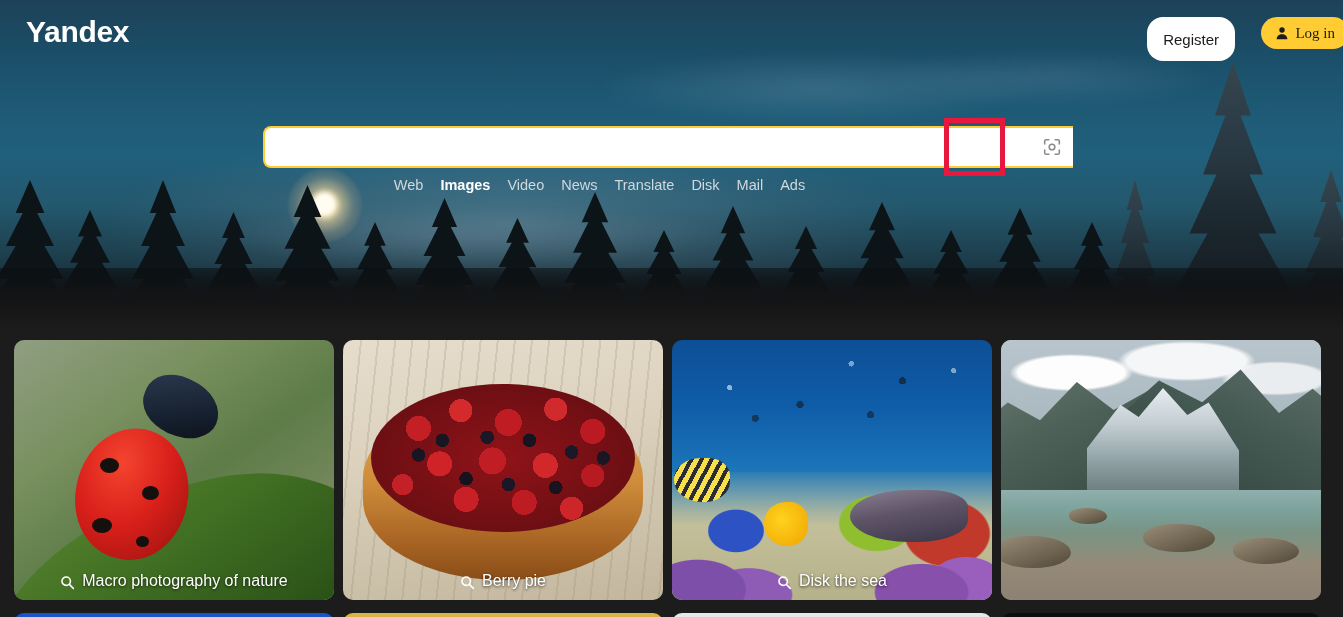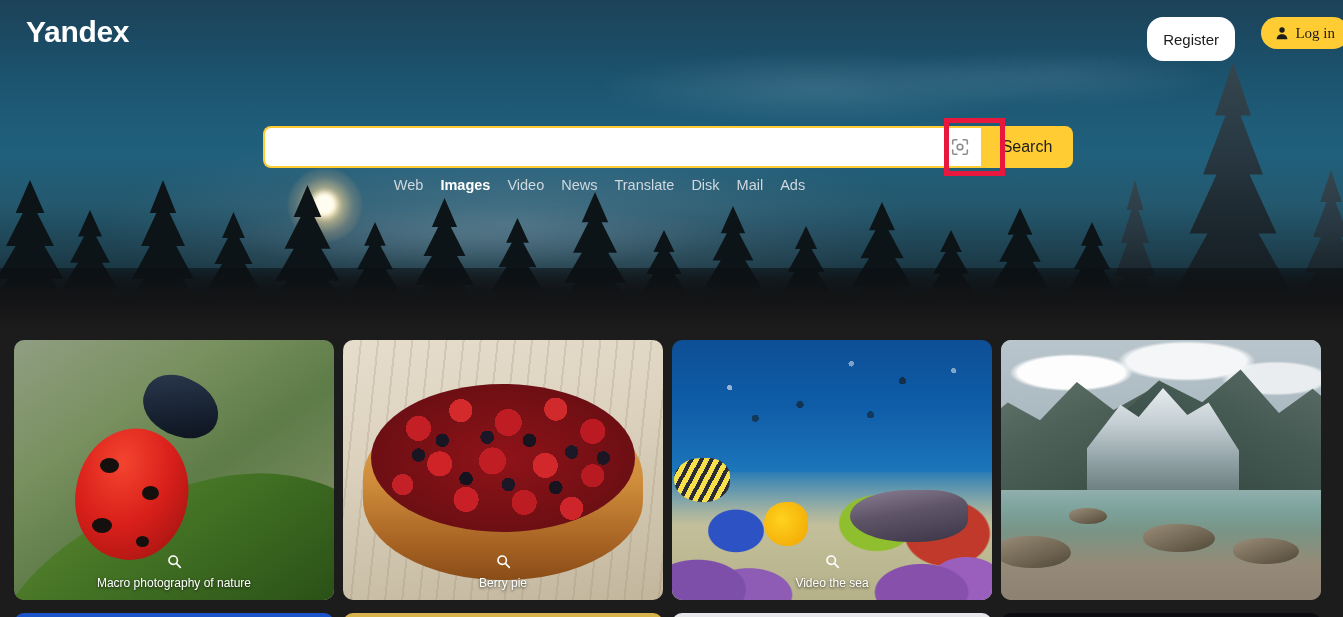--- a/index.html
+++ b/index.html
@@ -165,24 +165,23 @@
     position: relative;
     width: 320px; height: 260px;
     border-radius: 10px;
     overflow: hidden;
     cursor: pointer;
     flex: 0 0 auto;
   }
   .card-art { position: absolute; inset: 0; }
   .card-caption {
     position: absolute; left: 0; right: 0; bottom: 10px;
-    display: flex; align-items: center; justify-content: center; gap: 7px;
-    color: #ffffff; font-size: 12px;
+    display: flex; align-items: flex-end; justify-content: center; gap: 7px;
+    color: #ffffff; font-size: 16px;
     text-shadow: 0 1px 3px rgba(0,0,0,.75);
-    flex-direction: column;
   }
   .cap-glyph { display: block; width: 15px; height: 15px; flex: 0 0 auto; }
 
   
   .art-ladybug {
     background:
       radial-gradient(ellipse 150px 110px at 78% 88%, rgba(196,202,150,.75), rgba(0,0,0,0) 70%),
       linear-gradient(145deg, #8f9e82 0%, #79905f 30%, #5d7c48 55%, #76885c 78%, #a8ad84 100%);
   }
   .leaf {
@@ -400,21 +399,20 @@
       <button class="camera-btn">
         <svg class="camera-glyph" viewBox="0 0 24 24" fill="none" stroke="#8c8c8c" stroke-width="1.7" stroke-linecap="round">
           <circle cx="12" cy="12" r="3.1"></circle>
           <path d="M4 8.6V5.6A1.6 1.6 0 0 1 5.6 4h3"></path>
           <path d="M20 8.6V5.6A1.6 1.6 0 0 0 18.4 4h-3"></path>
           <path d="M4 15.4v3A1.6 1.6 0 0 0 5.6 20h3"></path>
           <path d="M20 15.4v3a1.6 1.6 0 0 1-1.6 1.6h-3"></path>
         </svg>
       </button>
     </div>
-    <button class="btn-search">Search</button>
   </div>
   <div class="annot-box"></div>
 
   <nav class="nav">
     <a>Web</a>
     <a class="active">Images</a>
     <a>Video</a>
     <a>News</a>
     <a>Translate</a>
     <a>Disk</a>
@@ -465,21 +463,21 @@
       <div class="reef-floor"></div>
       <div class="fish-angel"></div>
       <div class="fish-yellow"></div>
       <div class="fish-big"></div>
     </div>
     <div class="card-caption">
       <svg class="cap-glyph" viewBox="0 0 16 16" fill="none" stroke="#fff" stroke-width="1.7">
         <circle cx="6.6" cy="6.6" r="4.5"></circle>
           <path d="M10 10l4.2 4.2" stroke-linecap="round"></path>
       </svg>
-      <span>Video the sea</span>
+      <span>Disk the sea</span>
     </div>
   </div>
 
   <div class="card">
     <div class="card-art art-altai">
       <div class="sky-clouds"></div>
       <div class="mtn-left"></div>
       <div class="mtn-right"></div>
       <div class="mtn-center"></div>
       <div class="lake"></div>

